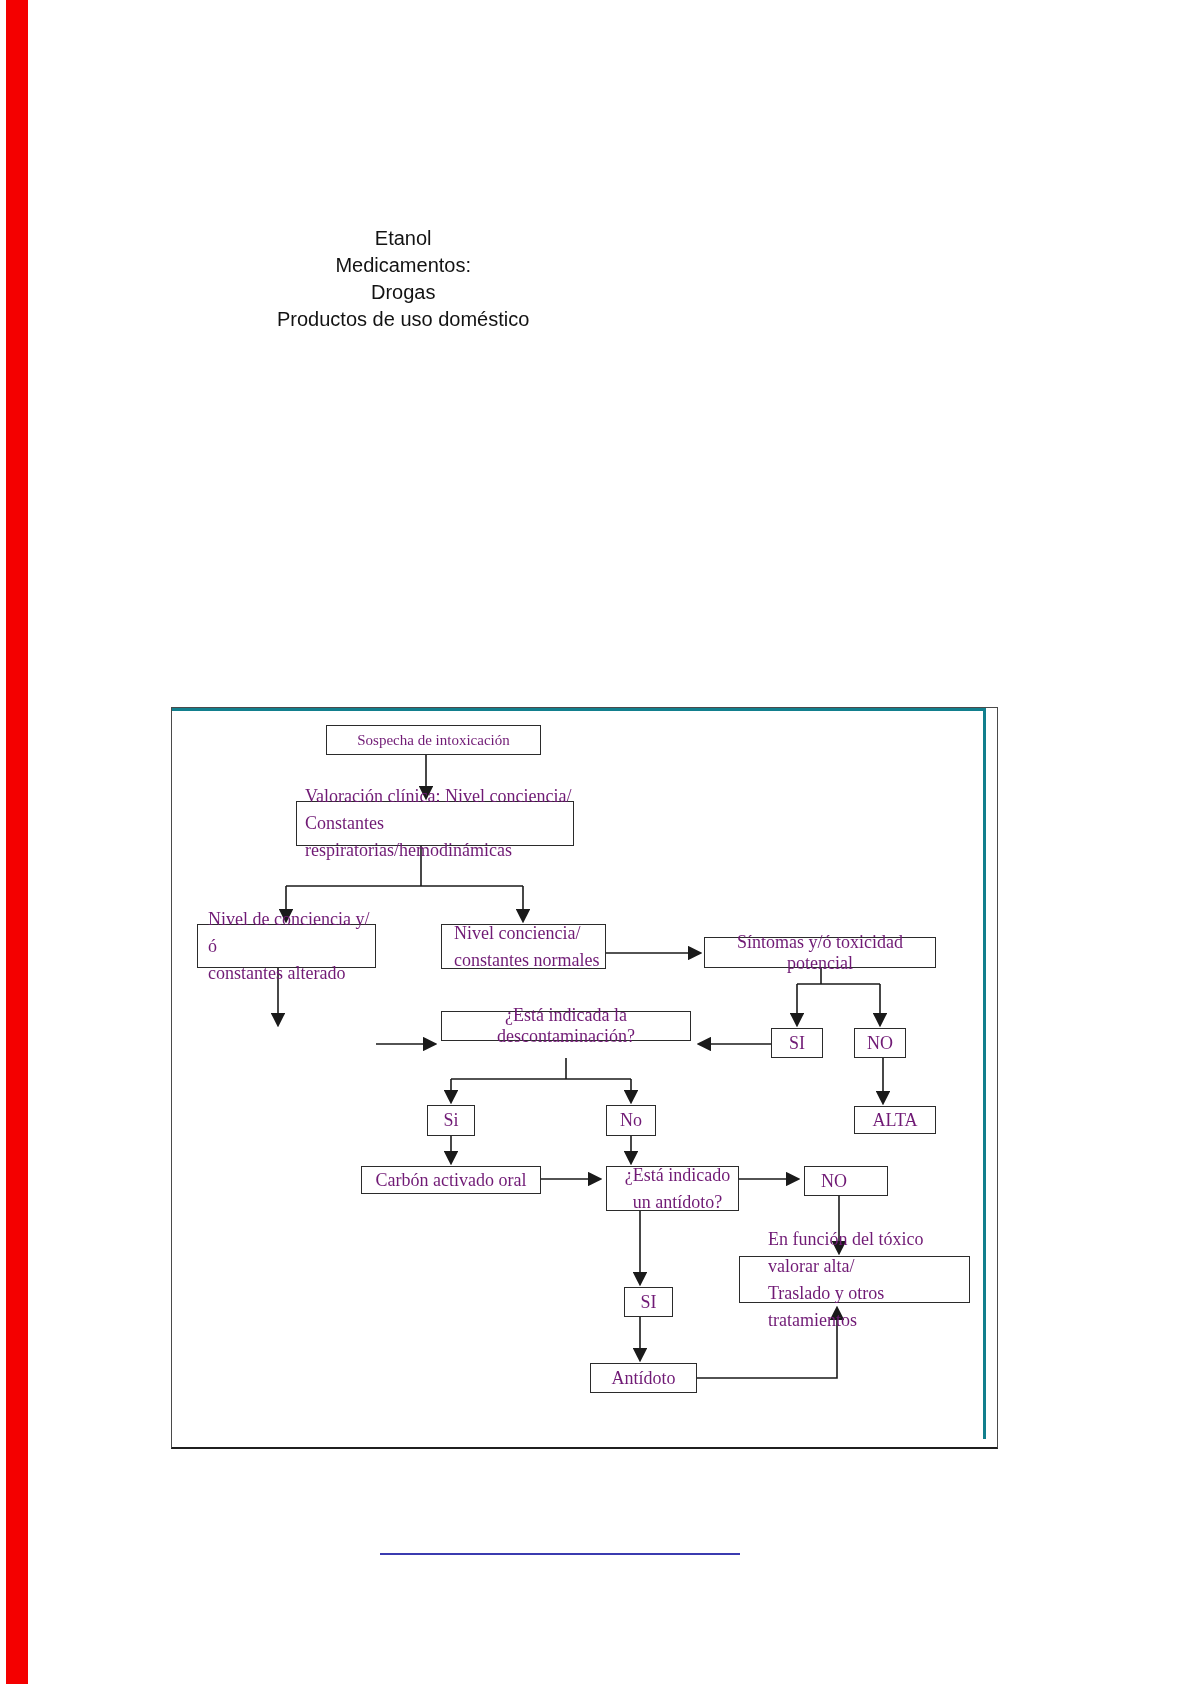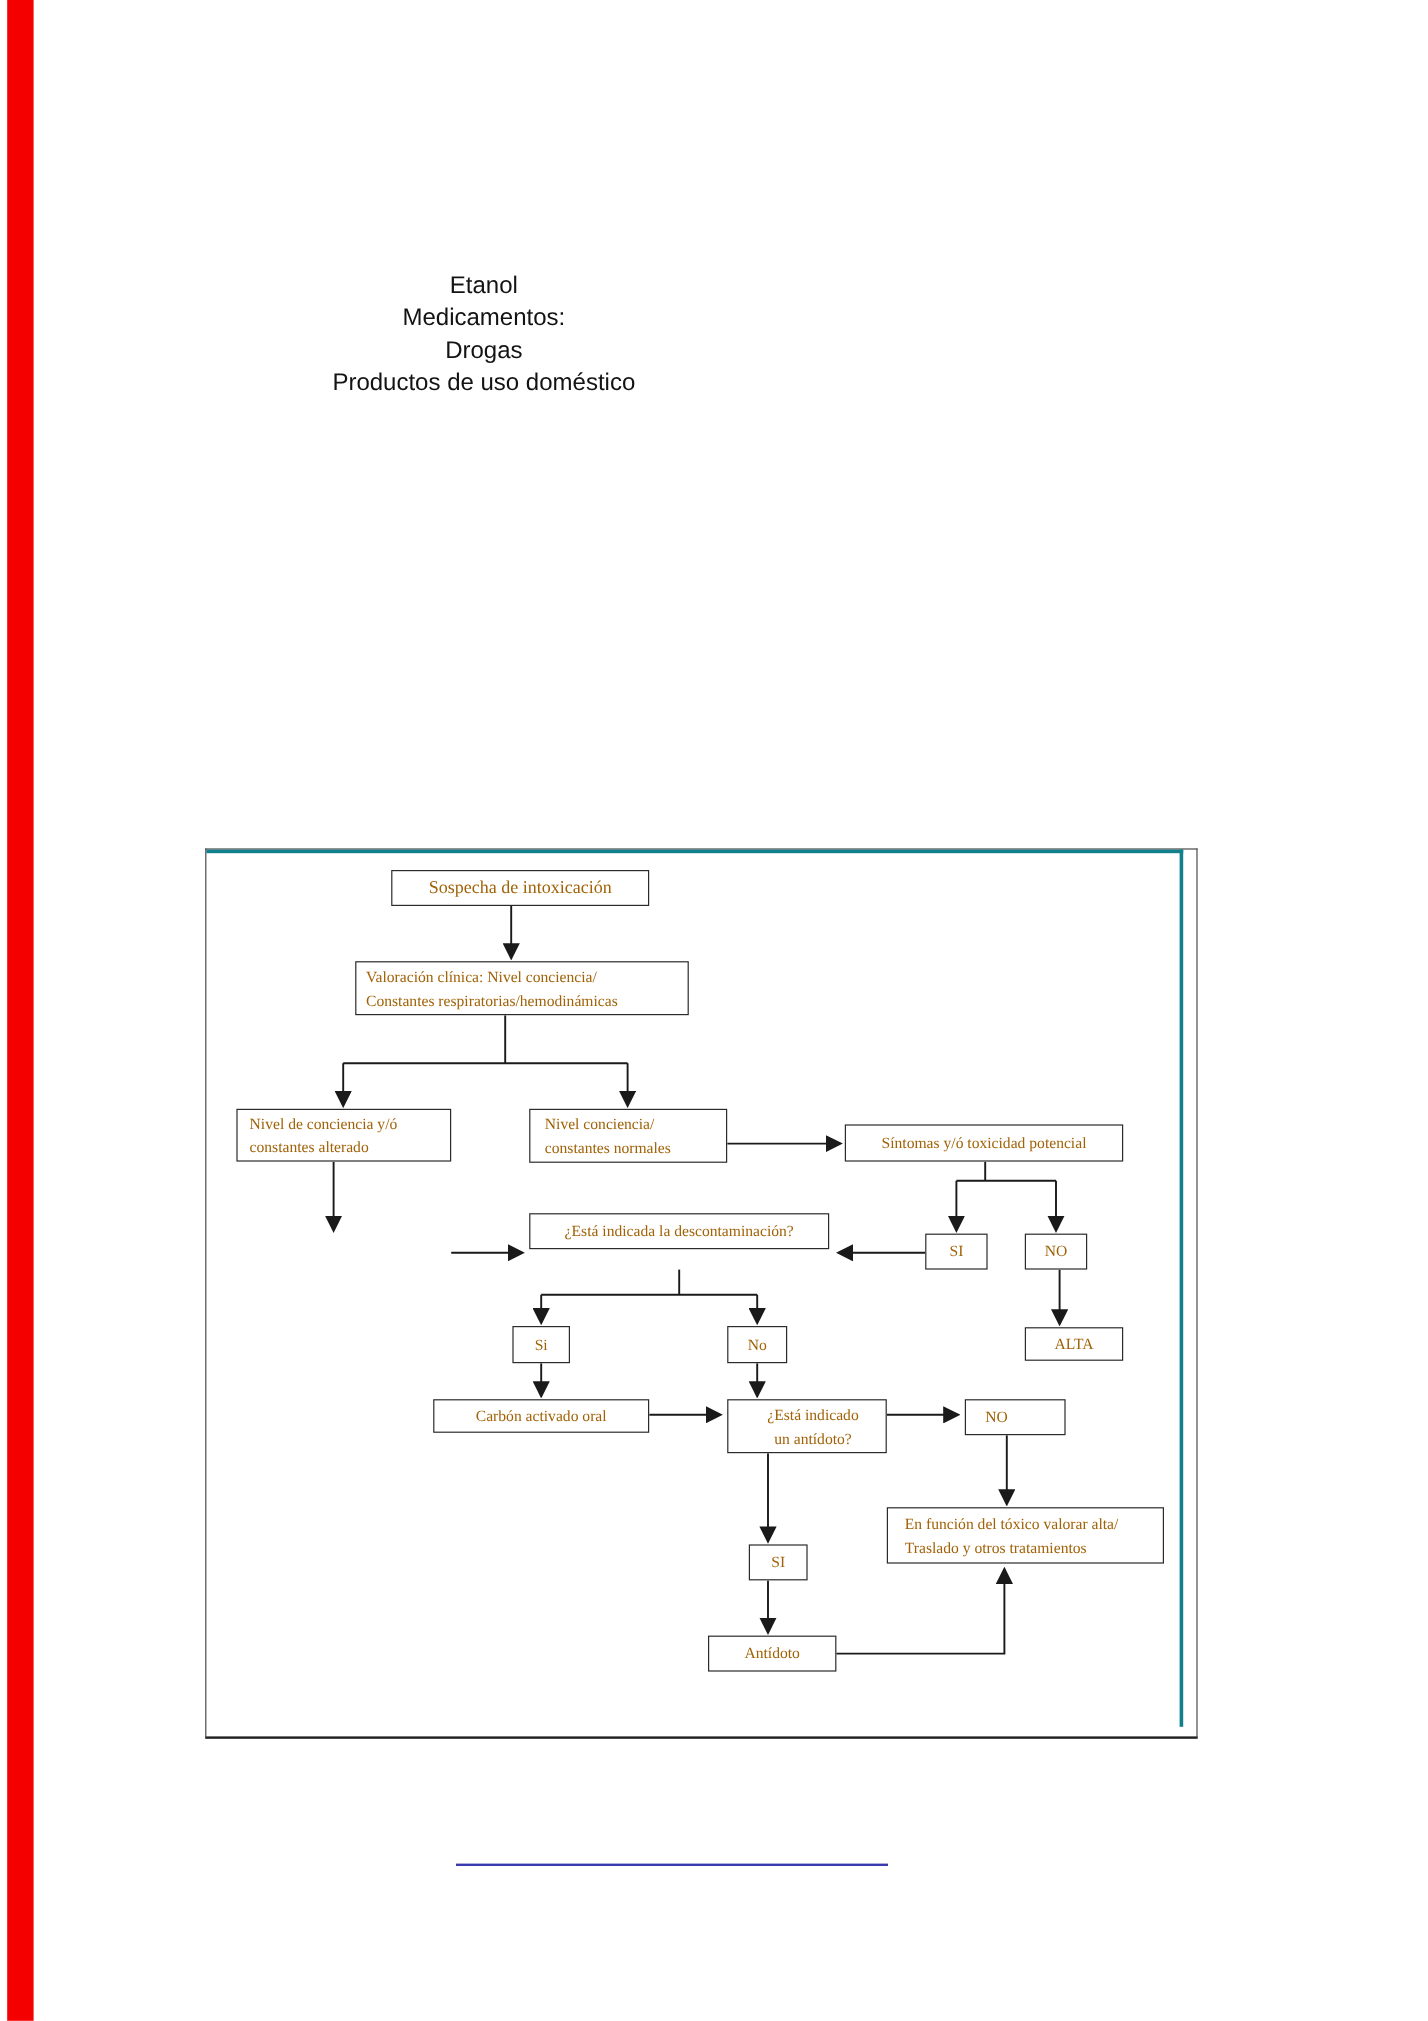--- a/index.html
+++ b/index.html
@@ -9,22 +9,22 @@
   .margin-bar{position:absolute;left:6px;top:0;width:22px;height:1684px;background:#f40000;}
 
   .intro{position:absolute;left:277px;top:225px;font-size:20px;line-height:27px;color:#131313;text-align:center;}
 
   .figure-frame{position:absolute;left:171px;top:707px;width:825px;height:739px;
                 background:#fff;border:1px solid #4a4a4a;border-bottom:2px solid #1f1f1f;}
   .accent-top{position:absolute;left:0;top:0;width:814px;height:3px;background:#127f8d;}
   .accent-right{position:absolute;left:811px;top:0;width:3px;height:731px;background:#127f8d;}
 
   .flow{position:absolute;left:0;top:0;width:825px;height:739px;
-        font-family:"Liberation Serif","DejaVu Serif",serif;color:#a16207;}
-  .node{position:absolute;background:#fff;border:1px solid #2b2b2b;font-size:13px;
+        font-family:"Liberation Serif","DejaVu Serif",serif;color:#701a75;}
+  .node{position:absolute;background:#fff;border:1px solid #2b2b2b;font-size:18px;
         box-sizing:border-box;}
   .c{display:flex;align-items:center;justify-content:center;text-align:center;}
   .l{display:flex;flex-direction:column;justify-content:center;line-height:1.5;}
   .l span{display:block;}
 
   .n-sospecha{left:154px;top:17px;width:215px;height:30px;font-size:15px;}
   .n-valoracion{left:124px;top:93px;width:278px;height:45px;padding-left:8px;}
   .n-alterado{left:25px;top:216px;width:179px;height:44px;padding-left:10px;}
   .n-normales{left:269px;top:216px;width:165px;height:45px;padding-left:12px;}
   .n-sintomas{left:532px;top:229px;width:232px;height:31px;}
@@ -32,21 +32,21 @@
   .n-descontaminacion{left:269px;top:303px;width:250px;height:30px;}
   .n-si-upper{left:599px;top:320px;width:52px;height:30px;}
   .n-no-upper{left:682px;top:320px;width:52px;height:30px;}
   .n-si-mid{left:255px;top:397px;width:48px;height:31px;}
   .n-no-mid{left:434px;top:397px;width:50px;height:31px;}
   .n-alta{left:682px;top:398px;width:82px;height:28px;}
   .n-carbon{left:189px;top:458px;width:180px;height:28px;}
   .n-antidoto-q{left:434px;top:458px;width:133px;height:45px;padding-left:10px;align-items:center;}
   .n-no-lower{left:632px;top:458px;width:84px;height:30px;justify-content:flex-start;
               padding-left:16px;display:flex;align-items:center;}
-  .n-en-funcion{left:567px;top:548px;width:231px;height:47px;padding-left:14px;}
+  .n-en-funcion{left:567px;top:548px;width:231px;height:47px;padding-left:28px;}
   .n-si-lower{left:452px;top:579px;width:49px;height:30px;}
   .n-antidoto{left:418px;top:655px;width:107px;height:30px;}
 
   svg.wires{position:absolute;left:0;top:0;}
   .wire{stroke:#1a1a1a;stroke-width:1.6;fill:none;}
 
   .footer-link{position:absolute;left:380px;top:1553px;width:360px;height:2px;background:#3b3bb0;}
 </style>
 </head>
 <body>

